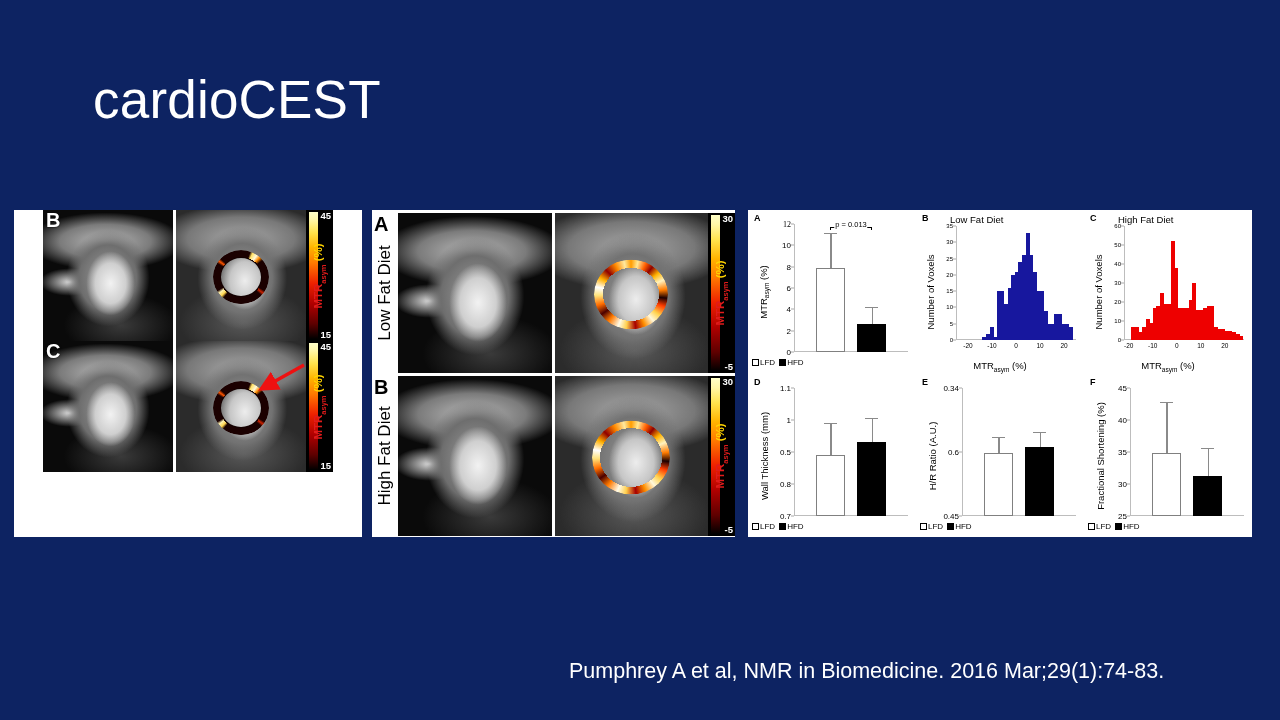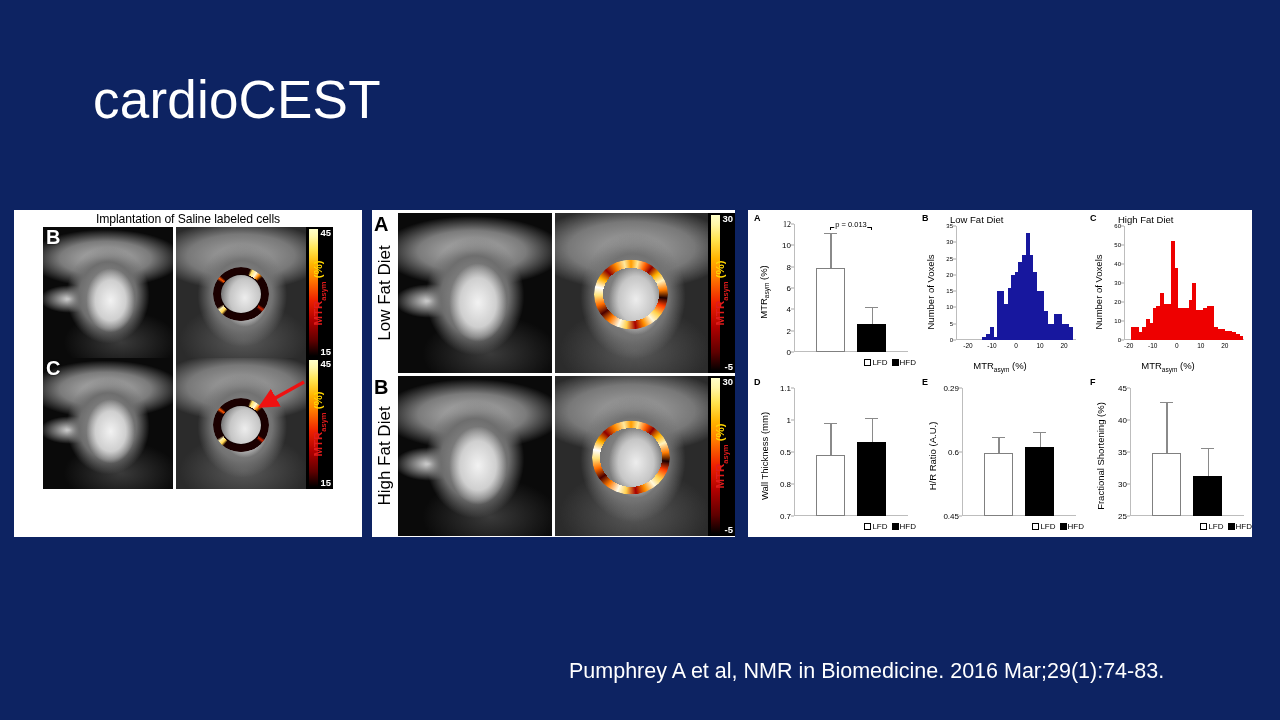--- a/index.html
+++ b/index.html
@@ -170,41 +170,40 @@
   .axisX{position:absolute;left:0;right:0;bottom:0;height:1px;background:#bdbdbd;}
   .bar{position:absolute;bottom:0;box-sizing:border-box;}
   .bar.open{background:#ffffff;border:1.2px solid #808080;}
   .bar.solid{background:#000000;}
   .errbar{position:absolute;width:1.1px;background:#8a8a8a;}
   .errcap{position:absolute;height:1.1px;background:#8a8a8a;}
   .pbracket{position:absolute;font-size:7.5px;color:#000;white-space:nowrap;}
   .pbracket .line{position:absolute;height:1px;background:#000;}
   .pbracket .tickL,.pbracket .tickR{position:absolute;width:1px;height:3px;background:#000;}
   .legend{
-    position:absolute;left:0;right:0;text-align:right;
+    position:absolute;left:0;right:0;text-align:left;
     font-size:8px;color:#000;white-space:nowrap;
   }
   .legend .sw{display:inline-block;width:5px;height:5px;border:1px solid #000;
     vertical-align:middle;margin-right:1px;margin-left:4px;}
   .legend .sw.open{background:#fff;}
   .legend .sw.solid{background:#000;}
   .xlab{
     position:absolute;left:0;right:0;text-align:center;font-size:9.5px;color:#000;
   }
   .xlab sub{font-size:6.5px;}
   .xtick{position:absolute;transform:translateX(-50%);font-size:6.5px;color:#000;}
   .hbar{position:absolute;bottom:0;}
 </style>
 </head>
 <body>
 
 <div class="slide-title">cardioCEST</div>
 
 <div class="fig" id="fig-left">
-  <div class="caption" style="margin-top:2px">Implantation of Saline labeled cells</div>
   <div class="mri-row">
     <div class="mri">
       <div class="panel-letter">B</div>
       <div class="tissue"></div>
     </div>
     <div class="mri">
       <div class="tissue grey"></div>
       <div class="ring ring-dark"></div>
       <div class="ring ring-hot sparse"></div>
     </div>
@@ -474,21 +473,21 @@
     <div class="chart">
         <div class="ch-letter">E</div>
         <div class="plotbox" style="left: 46px; top: 14px; width: 114px; height: 128px;">
           <div class="axisY"></div>
           <div class="axisX"></div>
           <div class="ytickline" style="top: 128px; left: -3px;"></div>
           <div class="ytick" style="top: 128px;">0.45</div>
           <div class="ytickline" style="top: 64px; left: -3px;"></div>
           <div class="ytick" style="top: 64px;">0.6</div>
           <div class="ytickline" style="top: 0px; left: -3px;"></div>
-          <div class="ytick" style="top: 0px;">0.29</div>
+          <div class="ytick" style="top: 0px;">0.34</div>
           <div class="bar open" style="left: 21.66px; width: 29.64px; height: 62.72px;"></div>
           <div class="errbar" style="left: 36.48px; top: 49.28px; height: 16px;"></div>
           <div class="errcap" style="left: 29.9592px; top: 49.28px; width: 13.0416px;"></div>
           <div class="bar solid" style="left: 62.7px; width: 29.64px; height: 68.48px;"></div>
           <div class="errbar" style="left: 77.52px; top: 44.8px; height: 14.72px;"></div>
           <div class="errcap" style="left: 70.9992px; top: 44.8px; width: 13.0416px;"></div>
         </div>
         <div class="ylab-wrap" style="left: 8px; top: 0px; bottom: 0px; height: 164px; position: absolute;">
           <div class="rot">H/R Ratio (A.U.)</div>
         </div>

